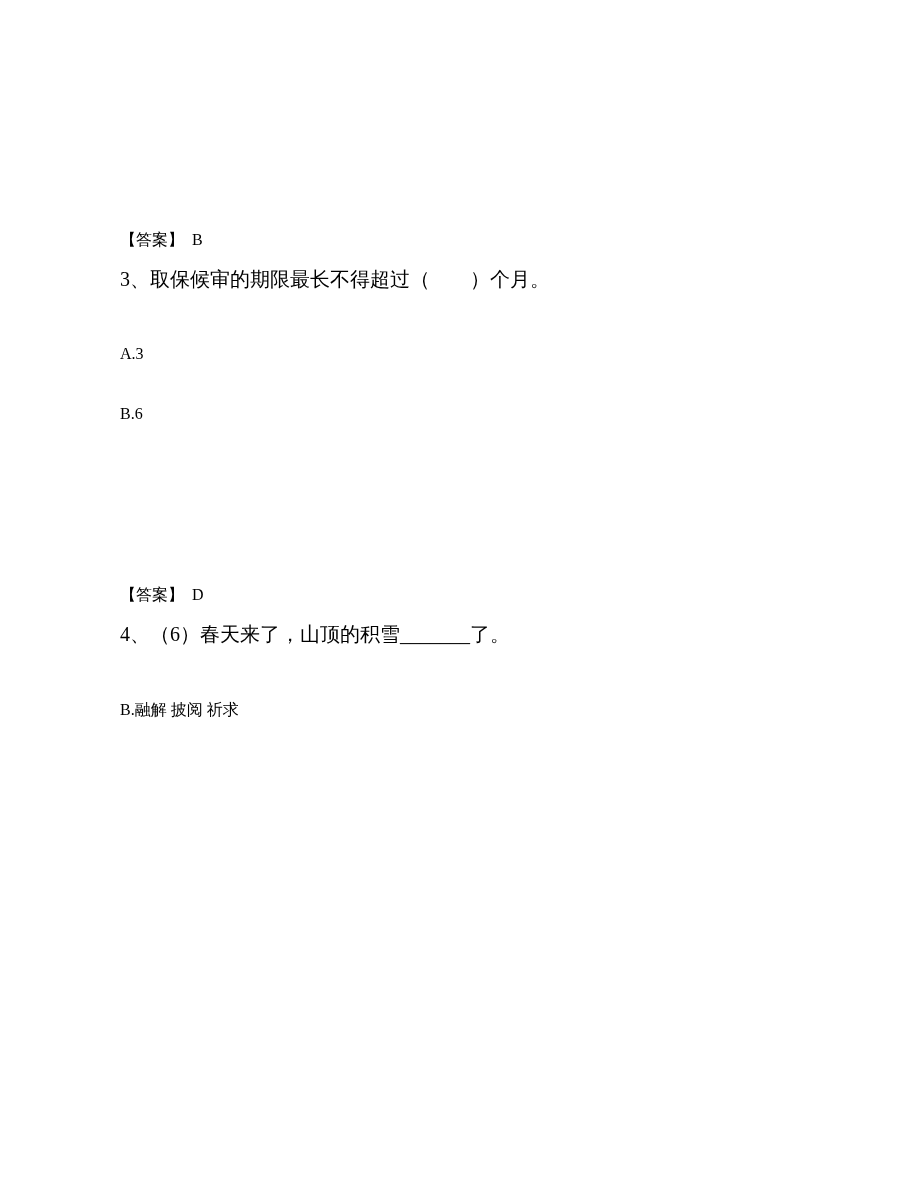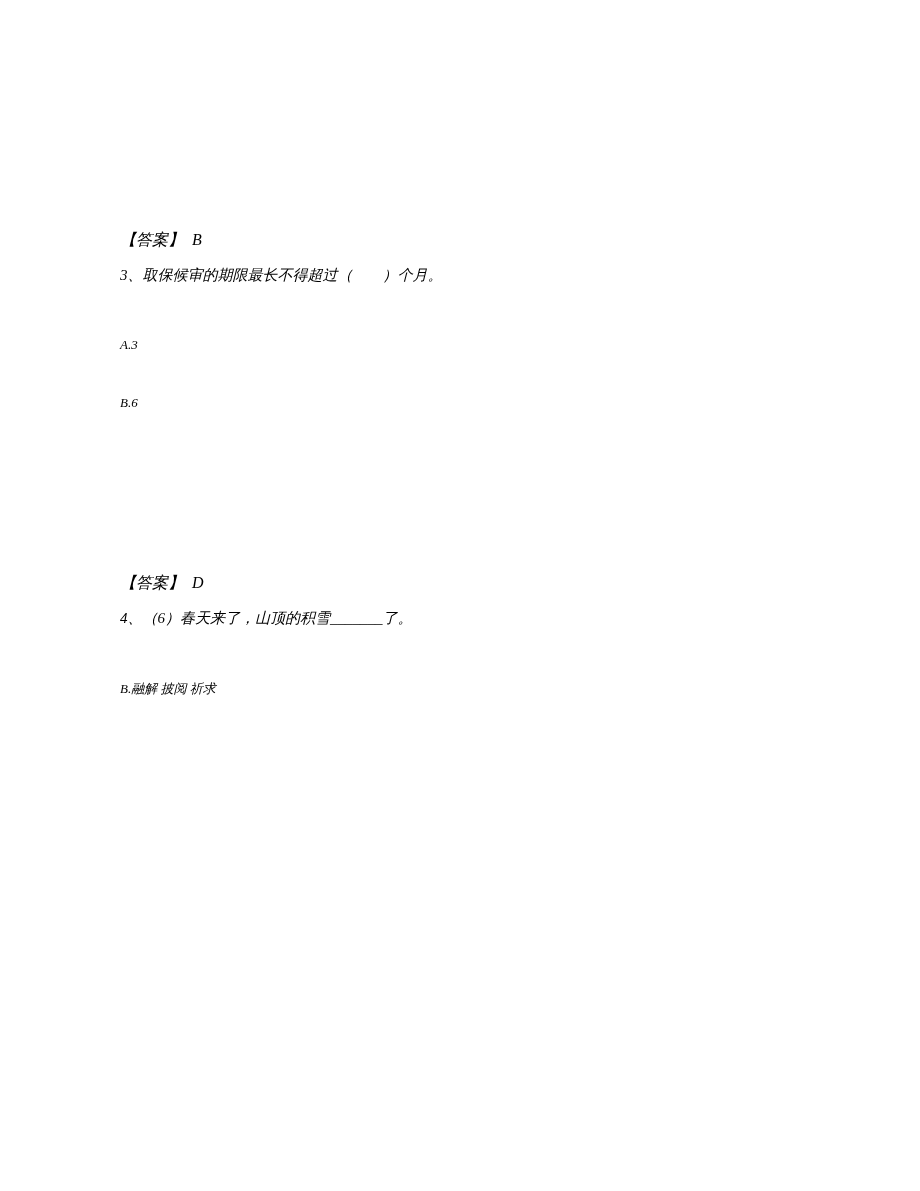--- a/index.html
+++ b/index.html
@@ -11,41 +11,40 @@
       width: 920px;
       height: 1191px;
       background: #ffffff;
       font-family: "SimSun", "宋体", serif;
       font-size: 16px;
       color: #000000;
       padding: 0;
     }
     .page {
       padding: 230px 120px 60px 120px;
-      font-style: italic;
     }
     .answer-line {
       margin-bottom: 12px;
       font-size: 16px;
     }
     .answer-label {
       font-weight: normal;
     }
     .answer-value {
       font-family: "Times New Roman", serif;
       margin-left: 4px;
     }
     .question {
       margin-bottom: 50px;
-      font-size: 15px;
+      font-size: 20px;
       line-height: 1.6;
     }
     .option {
       margin-bottom: 42px;
-      font-size: 13px;
+      font-size: 16px;
     }
     .option-letter {
       font-family: "Times New Roman", serif;
     }
     .spacer {
       height: 120px;
     }
   </style>
 </head>
 <body>

